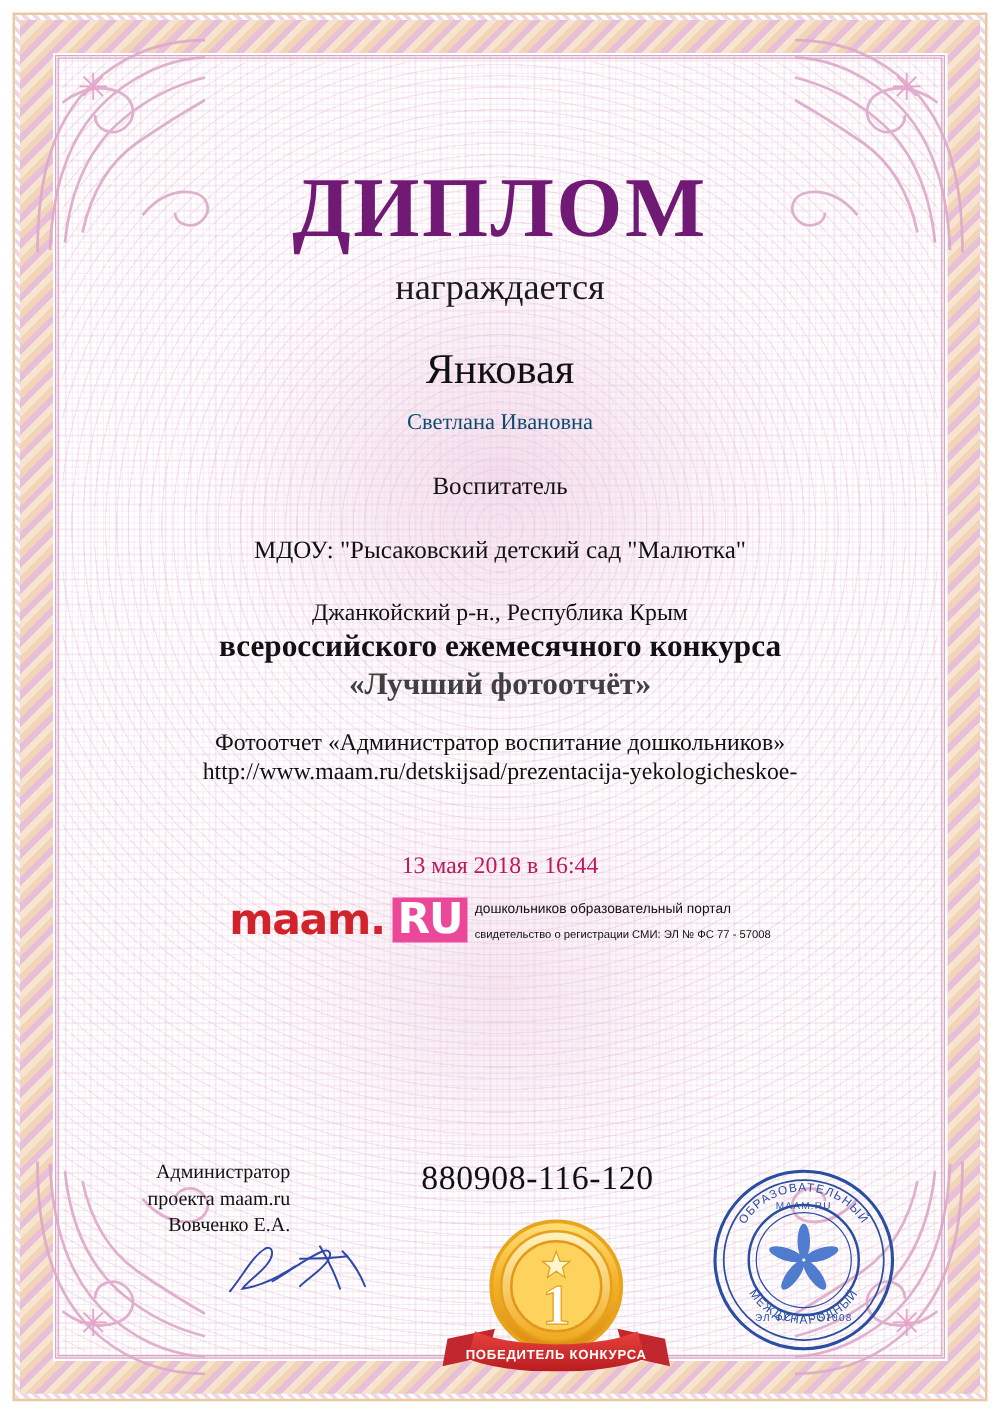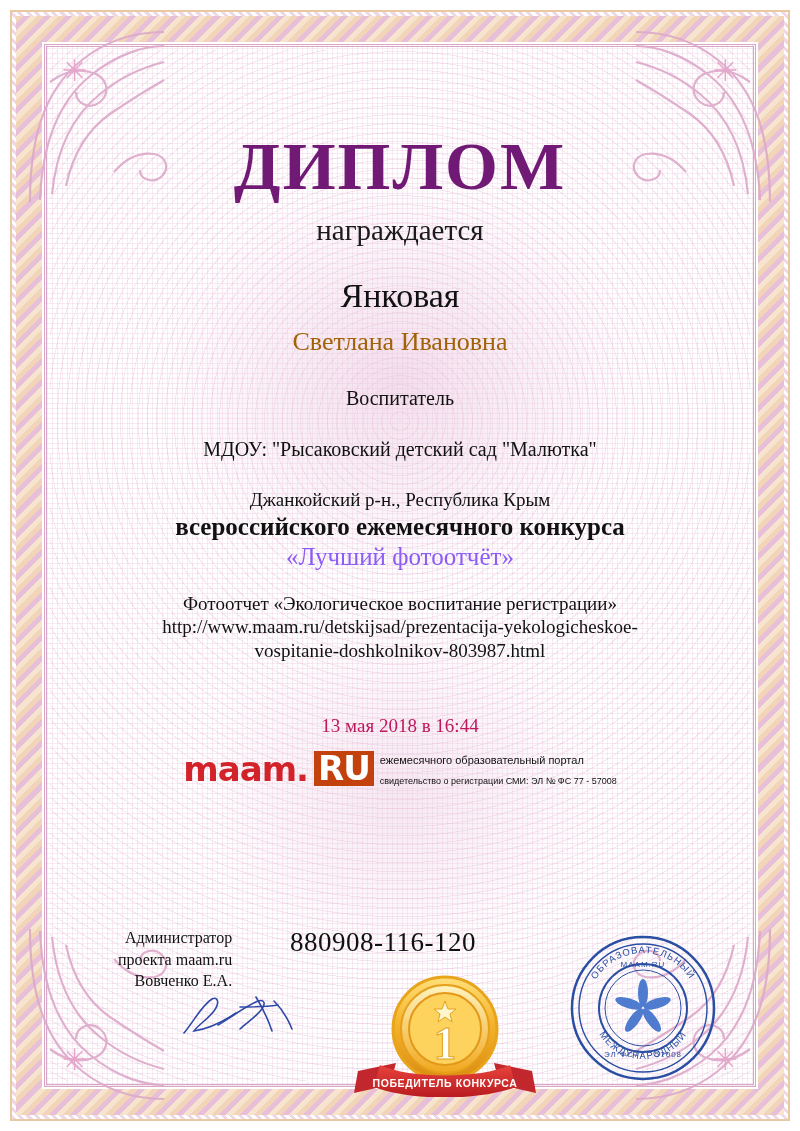--- a/index.html
+++ b/index.html
@@ -122,22 +122,22 @@
     font-size: 29px;
     color: #1a1a1a;
   }
   .recipient-last {
     margin-top: 30px;
     font-size: 34px;
     color: #111111;
   }
   .recipient-first {
     margin-top: 12px;
-    font-size: 26px;
-    color: #a16207;
+    font-size: 18px;
+    color: #0c4a6e;
   }
   .role {
     margin-top: 30px;
     font-size: 20px;
     color: #111111;
   }
   .org {
     margin-top: 28px;
     font-size: 20px;
     color: #111111;
@@ -155,22 +155,22 @@
   }
   .award-contest {
     margin-top: 2px;
     font-size: 25px;
     font-weight: bold;
     color: #111111;
   }
   .award-name {
     margin-top: 2px;
     font-size: 25px;
-    font-weight: normal;
-    color: #8b5cf6;
+    font-weight: bold;
+    color: #404040;
   }
   .work-title {
     margin-top: 22px;
     font-size: 19px;
     color: #111111;
   }
   .url {
     font-size: 19px;
     color: #111111;
     line-height: 1.25;
@@ -191,21 +191,21 @@
   }
   .logo-maam {
     font-family: "DejaVu Sans", sans-serif;
     font-weight: bold;
     font-size: 34px;
     color: #d2232a;
     letter-spacing: -1px;
     line-height: 1;
   }
   .logo-ru {
-    background: #c2410c;
+    background: #ec4899;
     color: #ffffff;
     font-family: "DejaVu Sans", sans-serif;
     font-weight: bold;
     font-size: 34px;
     padding: 0 4px;
     line-height: 1.05;
     letter-spacing: -1px;
   }
   .logo-sub {
     text-align: left;
@@ -244,21 +244,21 @@
     left: 118px;
     top: 86px;
     width: 120px;
     height: 50px;
   }
   .cert-number {
     position: absolute;
     left: 230px;
     top: 22px;
     width: 280px;
-    text-align: left;
+    text-align: center;
     font-size: 27px;
     color: #111111;
     letter-spacing: 0.5px;
   }
 
   
   .medal {
     position: absolute;
     left: 290px;
     top: 62px;
@@ -357,34 +357,33 @@
     <div class="recipient-last">Янковая</div>
     <div class="recipient-first">Светлана Ивановна</div>
 
     <div class="role">Воспитатель</div>
     <div class="org">МДОУ: "Рысаковский детский сад "Малютка"</div>
     <div class="region">Джанкойский р-н., Республика Крым</div>
 
     <div class="award-contest">всероссийского ежемесячного конкурса</div>
     <div class="award-name">«Лучший фотоотчёт»</div>
 
-    <div class="work-title">Фотоотчет «Экологическое воспитание регистрации»</div>
+    <div class="work-title">Фотоотчет «Администратор воспитание дошкольников»</div>
 
     <div class="url">
       <div>http://www.maam.ru/detskijsad/prezentacija-yekologicheskoe-</div>
-      <div>vospitanie-doshkolnikov-803987.html</div>
     </div>
 
     <div class="datetime">13 мая 2018 в 16:44</div>
 
     <div class="logo-row">
       <span class="logo-maam">maam.</span>
       <span class="logo-ru">RU</span>
       <span class="logo-sub">
-        <span class="logo-sub-1">ежемесячного образовательный портал</span><br>
+        <span class="logo-sub-1">дошкольников образовательный портал</span><br>
         <span class="logo-sub-2">свидетельство о регистрации СМИ: ЭЛ № ФС 77 - 57008</span>
       </span>
     </div>
 
     <div class="footer">
 
       <div class="admin-block">
         <div>Администратор</div>
         <div>проекта maam.ru</div>
         <div>Вовченко Е.А.</div>

